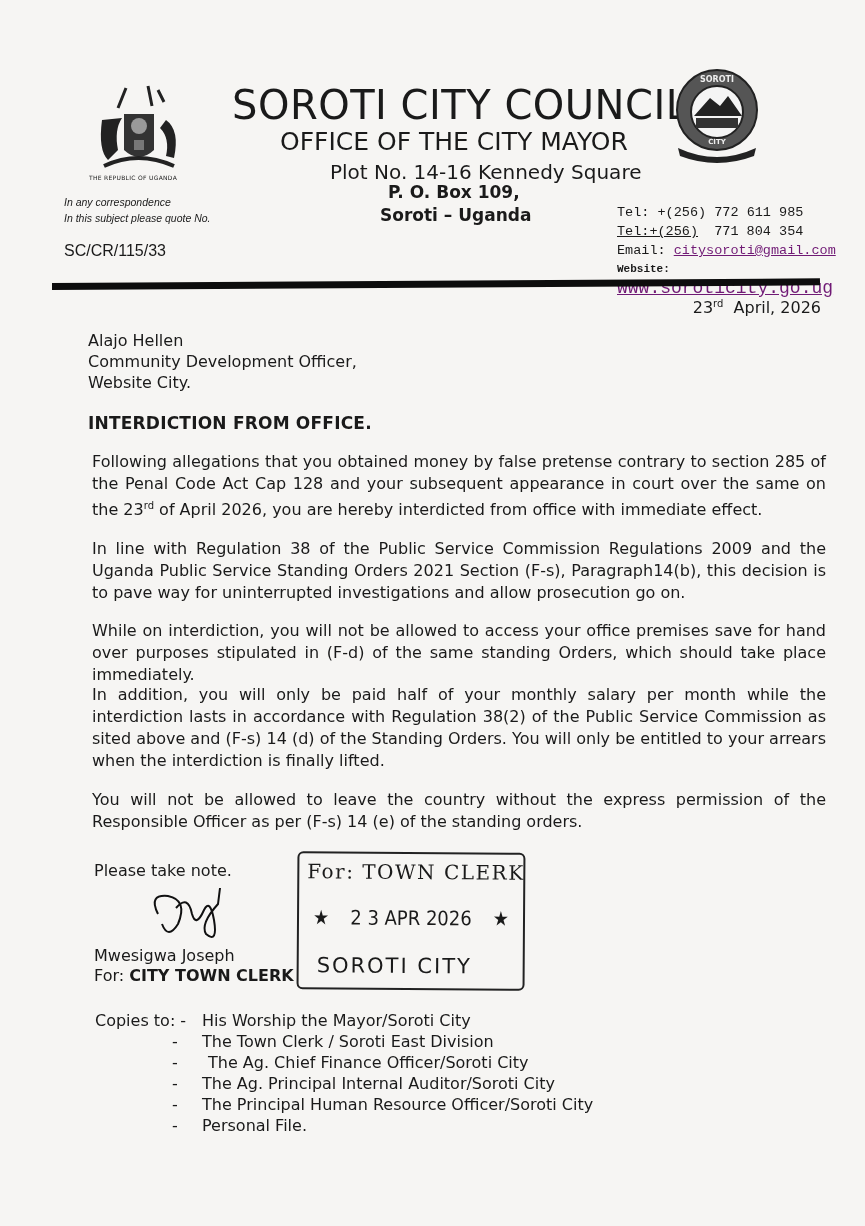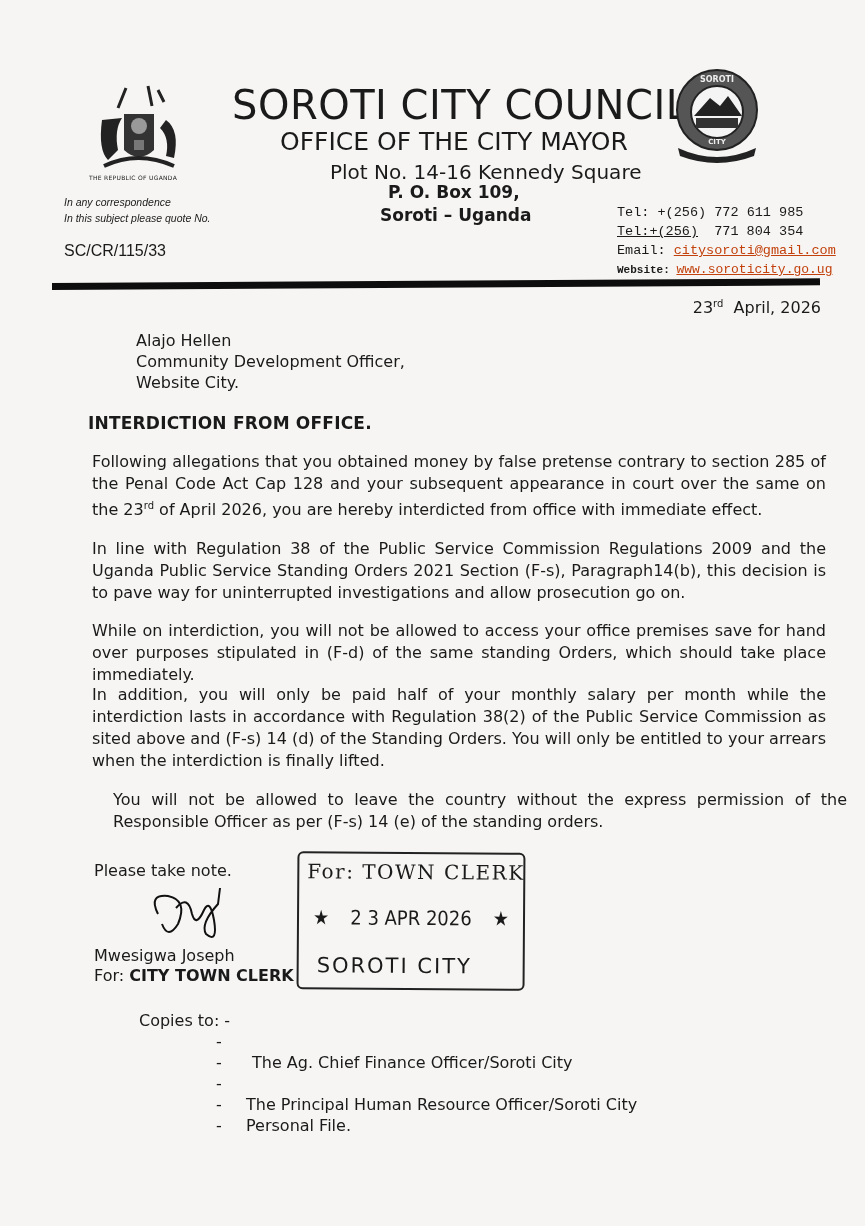--- a/index.html
+++ b/index.html
@@ -15,44 +15,44 @@
   .corr { left:64px; top:194px; font-size:10.5px; font-style:italic; font-family:"Liberation Sans", sans-serif; line-height:16px; }
   .ref { left:64px; top:242px; font-size:16px; font-family:"Liberation Sans", sans-serif; }
   .council { left:232px; top:82px; font-size:40px; letter-spacing:0.5px; white-space:nowrap; }
   .office { left:280px; top:127px; font-size:25px; white-space:nowrap; }
   .plot { left:330px; top:160px; font-size:20px; white-space:nowrap; }
   .pobox { left:388px; top:182px; font-size:17px; font-weight:bold; white-space:nowrap; }
   .city-ug { left:380px; top:205px; font-size:17px; font-weight:bold; white-space:nowrap; }
   .seal { left:672px; top:66px; width:90px; height:100px; }
   .contact { left:617px; top:192px; font-family:Liberation Mono, monospace; font-size:13.5px; line-height:19px;margin-top:11px; }
   .contact .u { text-decoration:underline; }
-  .contact .link { color:#c2410c; text-decoration:underline; }
+  .contact .link { color:#701a75; text-decoration:underline; }
   .contact .web { font-size:11px; font-weight:bold; }
   .rule { left:52px; top:283px; width:768px; height:7px; background:#0d0d0d; transform:rotate(-0.35deg); transform-origin:left center; }
   .date { right:44px; top:298px; font-size:16px; white-space:nowrap; }
   .date sup { font-size:10px; }
-  .addr { left:88px; top:330px; font-size:16px; line-height:21px;margin-left:48px; }
+  .addr { left:88px; top:330px; font-size:16px; line-height:21px; }
   .subject { left:88px; top:413px; font-size:17px; font-weight:bold; letter-spacing:0.2px;text-align:right; }
   .para { left:92px; width:734px; font-size:16px; line-height:22px; text-align:justify; }
   .p1 { top:451px; }
   .p2 { top:538px; }
   .p3 { top:620px; }
   .p4 { top:684px; }
-  .p5 { top:789px;margin-left:21px; }
+  .p5 { top:789px; }
   .para sup { font-size:10px; }
   .note { left:94px; top:861px; font-size:16px; }
   .signature { left:148px; top:884px; width:90px; height:60px; }
   .signer { left:94px; top:946px; font-size:16px; line-height:20px; }
   .signer b { font-weight:bold; }
   .stamp { left:297px; top:852px; width:224px; height:134px; border:2px solid #222; border-radius:6px; transform:rotate(0.4deg); font-family:"DejaVu Serif", serif; }
   .stamp .l1 { position:absolute; left:8px; top:6px; font-size:20px; letter-spacing:1.5px; white-space:nowrap; }
   .stamp .l2 { position:absolute; left:14px; top:52px; font-size:20px; width:196px; display:flex; justify-content:space-between; font-family:"DejaVu Sans Condensed","DejaVu Sans", sans-serif; }
   .stamp .l3 { position:absolute; left:18px; top:100px; font-size:21px; letter-spacing:2px; font-family:"DejaVu Sans", sans-serif; white-space:nowrap; }
   .copies { left:95px; top:1010px; font-size:16px; line-height:21px; }
-  .copies .row { display:flex;margin-left:44px; }
+  .copies .row { display:flex; }
   .copies .lab { width:107px; }
   .copies .dash { width:30px; padding-left:77px; }
 </style>
 </head>
 <body>
 
 <svg class="abs coat" viewBox="0 0 100 100">
   <path d="M30 28 L38 8 M60 6 L64 26 M70 10 L76 22" stroke="#222" stroke-width="3" fill="none"></path>
   <path d="M14 40 Q10 70 20 80 L30 70 Q26 50 34 38 Z" fill="#222"></path>
   <path d="M78 40 Q92 50 86 78 L78 76 Q82 58 72 48 Z" fill="#222"></path>
@@ -82,21 +82,21 @@
   <rect x="24" y="52" width="42" height="10" fill="#333"></rect>
   <text x="45" y="16" font-size="8" text-anchor="middle" fill="#eee" font-family="DejaVu Sans, sans-serif" font-weight="bold">SOROTI</text>
   <text x="45" y="78" font-size="7" text-anchor="middle" fill="#eee" font-family="DejaVu Sans, sans-serif" font-weight="bold">CITY</text>
   <path d="M6 82 Q45 100 84 82 L82 90 Q45 104 8 90 Z" fill="#222"></path>
 </svg>
 
 <div class="abs contact">
   <div><span>Tel:</span> <span>+(256) 772 611 985</span></div>
   <div><span class="u">Tel:+(256)</span>&nbsp; <span>771 804 354</span></div>
   <div><span>Email:</span> <span class="link">citysoroti@gmail.com</span></div>
-  <div class="web"><span>Website:</span> <span class="link" style="font-weight:normal;font-size:13px">www.soroticity.go.ug</span></div>
+  <div class="web"><span>Website:</span> <span class="link" style="font-weight:normal;font-size:18px">www.soroticity.go.ug</span></div>
 </div>
 
 <div class="abs rule"></div>
 
 <div class="abs date"><span>23</span><sup>rd</sup>&nbsp; <span>April, 2026</span></div>
 
 <div class="abs addr">
   <div>Alajo Hellen</div>
   <div>Community Development Officer,</div>
   <div>Website City.</div>
@@ -127,30 +127,33 @@
     <span>★</span>
     <span>2 3 APR 2026</span>
     <span>★</span>
   </div>
   <div class="l3">SOROTI CITY</div>
 </div>
 
 <div class="abs copies">
   <div class="row">
       <span class="lab">Copies to: -</span>
+      <span>His Worship the Mayor/Soroti City</span>
     </div>
   <div class="row">
       <span class="dash">-</span>
+      <span>The Town Clerk / Soroti East Division</span>
     </div>
   <div class="row">
       <span class="dash">-</span>
       <span style="padding-left:6px">The Ag. Chief Finance Officer/Soroti City</span>
     </div>
   <div class="row">
       <span class="dash">-</span>
+      <span>The Ag. Principal Internal Auditor/Soroti City</span>
     </div>
   <div class="row">
       <span class="dash">-</span>
       <span>The Principal Human Resource Officer/Soroti City</span>
     </div>
   <div class="row">
       <span class="dash">-</span>
       <span>Personal File.</span>
     </div>
 </div>

